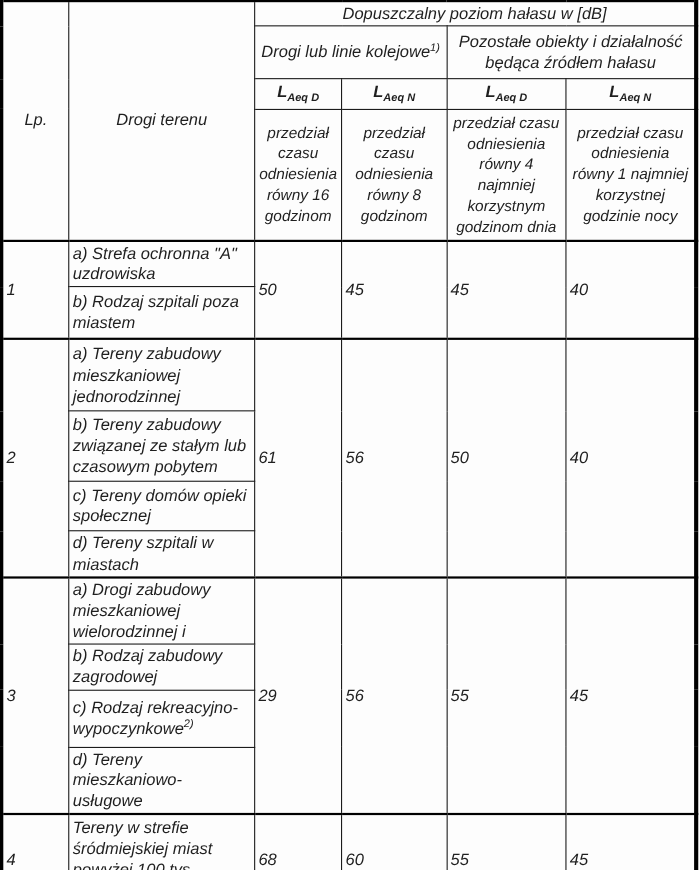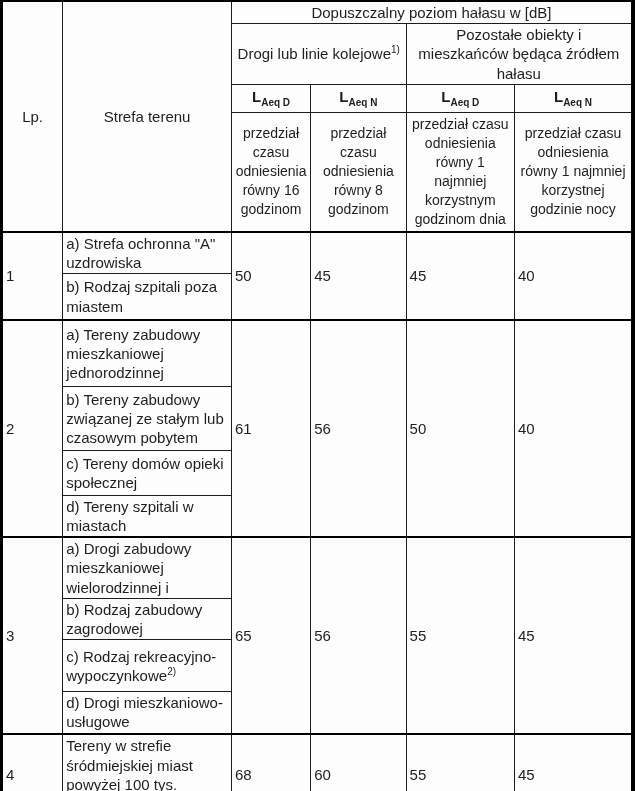--- a/index.html
+++ b/index.html
@@ -22,20 +22,21 @@
   }
   table.noise th, table.noise td {
     border: 1px solid #1c1c1c;
     vertical-align: middle;
     padding: 1px 3px;
     font-weight: normal;
     font-size: 15px;
     line-height: 1.28;
     overflow: hidden;
     box-sizing: border-box;
+    font-style: italic;
   }
   
   tr.h-title th { font-size: 15px; }
   tr.h-groups th { font-size: 15px; }
   tr.h-laeq th { font-weight: bold; font-size: 15px; padding: 2px 2px; }
   tr.h-laeq sub { font-size: 10px; font-weight: bold; }
   tr.h-period th { font-size: 14px; line-height: 19px; padding: 2px 2px; }
   th.corner { font-size: 15px; }
   
   td.lp-cell { font-size: 15px; }
@@ -56,37 +57,37 @@
       <col style="width:61px">
       <col style="width:168px">
       <col style="width:79px">
       <col style="width:95px">
       <col style="width:108px">
       <col style="width:118px">
     </colgroup>
     <thead>
       <tr class="h-title" style="height:20px">
         <th class="corner" rowspan="4">Lp.</th>
-        <th class="corner" rowspan="4">Strefa terenu</th>
+        <th class="corner" rowspan="4">Drogi terenu</th>
         <th class="noise-title" colspan="4">Dopuszczalny poziom hałasu w [dB]</th>
       </tr>
       <tr class="h-groups" style="height:48px">
         <th colspan="2"><span>Drogi lub linie kolejowe</span><sup>1)</sup></th>
-        <th colspan="2"><span>Pozostałe obiekty i mieszkańców będąca źródłem hałasu</span></th>
+        <th colspan="2"><span>Pozostałe obiekty i działalność będąca źródłem hałasu</span></th>
       </tr>
       <tr class="h-laeq" style="height:27px">
         <th><span>L</span><sub>Aeq D</sub></th>
         <th><span>L</span><sub>Aeq N</sub></th>
         <th><span>L</span><sub>Aeq D</sub></th>
         <th><span>L</span><sub>Aeq N</sub></th>
       </tr>
       <tr class="h-period" style="height:118px">
         <th>przedział czasu odniesienia równy 16 godzinom</th>
         <th>przedział czasu odniesienia równy 8 godzinom</th>
-        <th>przedział czasu odniesienia równy 1 najmniej korzystnym godzinom dnia</th>
+        <th>przedział czasu odniesienia równy 4 najmniej korzystnym godzinom dnia</th>
         <th>przedział czasu odniesienia równy 1 najmniej korzystnej godzinie nocy</th>
       </tr>
     </thead>
     <tbody>
 
       <tr class="group-start" style="height:38px">
         <td class="lp-cell" rowspan="2">1</td>
         <td class="terrain-cell"><span>a) Strefa ochronna "A" uzdrowiska</span></td>
         <td class="value-cell" rowspan="2">50</td>
         <td class="value-cell" rowspan="2">45</td>
@@ -111,33 +112,33 @@
       <tr style="height:45px">
         <td class="terrain-cell"><span>c) Tereny domów opieki społecznej</span></td>
       </tr>
       <tr style="height:38px">
         <td class="terrain-cell"><span>d) Tereny szpitali w miastach</span></td>
       </tr>
 
       <tr class="group-start" style="height:56px">
         <td class="lp-cell" rowspan="4">3</td>
         <td class="terrain-cell"><span>a) Drogi zabudowy mieszkaniowej wielorodzinnej i</span></td>
-        <td class="value-cell" rowspan="4">65</td>
+        <td class="value-cell" rowspan="4">29</td>
         <td class="value-cell" rowspan="4">56</td>
         <td class="value-cell" rowspan="4">55</td>
         <td class="value-cell" rowspan="4">45</td>
       </tr>
       <tr style="height:41px">
         <td class="terrain-cell"><span>b) Rodzaj zabudowy zagrodowej</span></td>
       </tr>
       <tr style="height:52px">
         <td class="terrain-cell"><span>c) Rodzaj rekreacyjno-wypoczynkowe</span><sup>2)</sup></td>
       </tr>
       <tr style="height:42px">
-        <td class="terrain-cell"><span>d) Drogi mieszkaniowo-usługowe</span></td>
+        <td class="terrain-cell"><span>d) Tereny mieszkaniowo-usługowe</span></td>
       </tr>
 
       <tr class="group-start" style="height:83px">
         <td class="lp-cell">4</td>
         <td class="terrain-cell"><span>Tereny w strefie śródmiejskiej miast powyżej 100 tys. mieszkańców</span></td>
         <td class="value-cell">68</td>
         <td class="value-cell">60</td>
         <td class="value-cell">55</td>
         <td class="value-cell">45</td>
       </tr>

